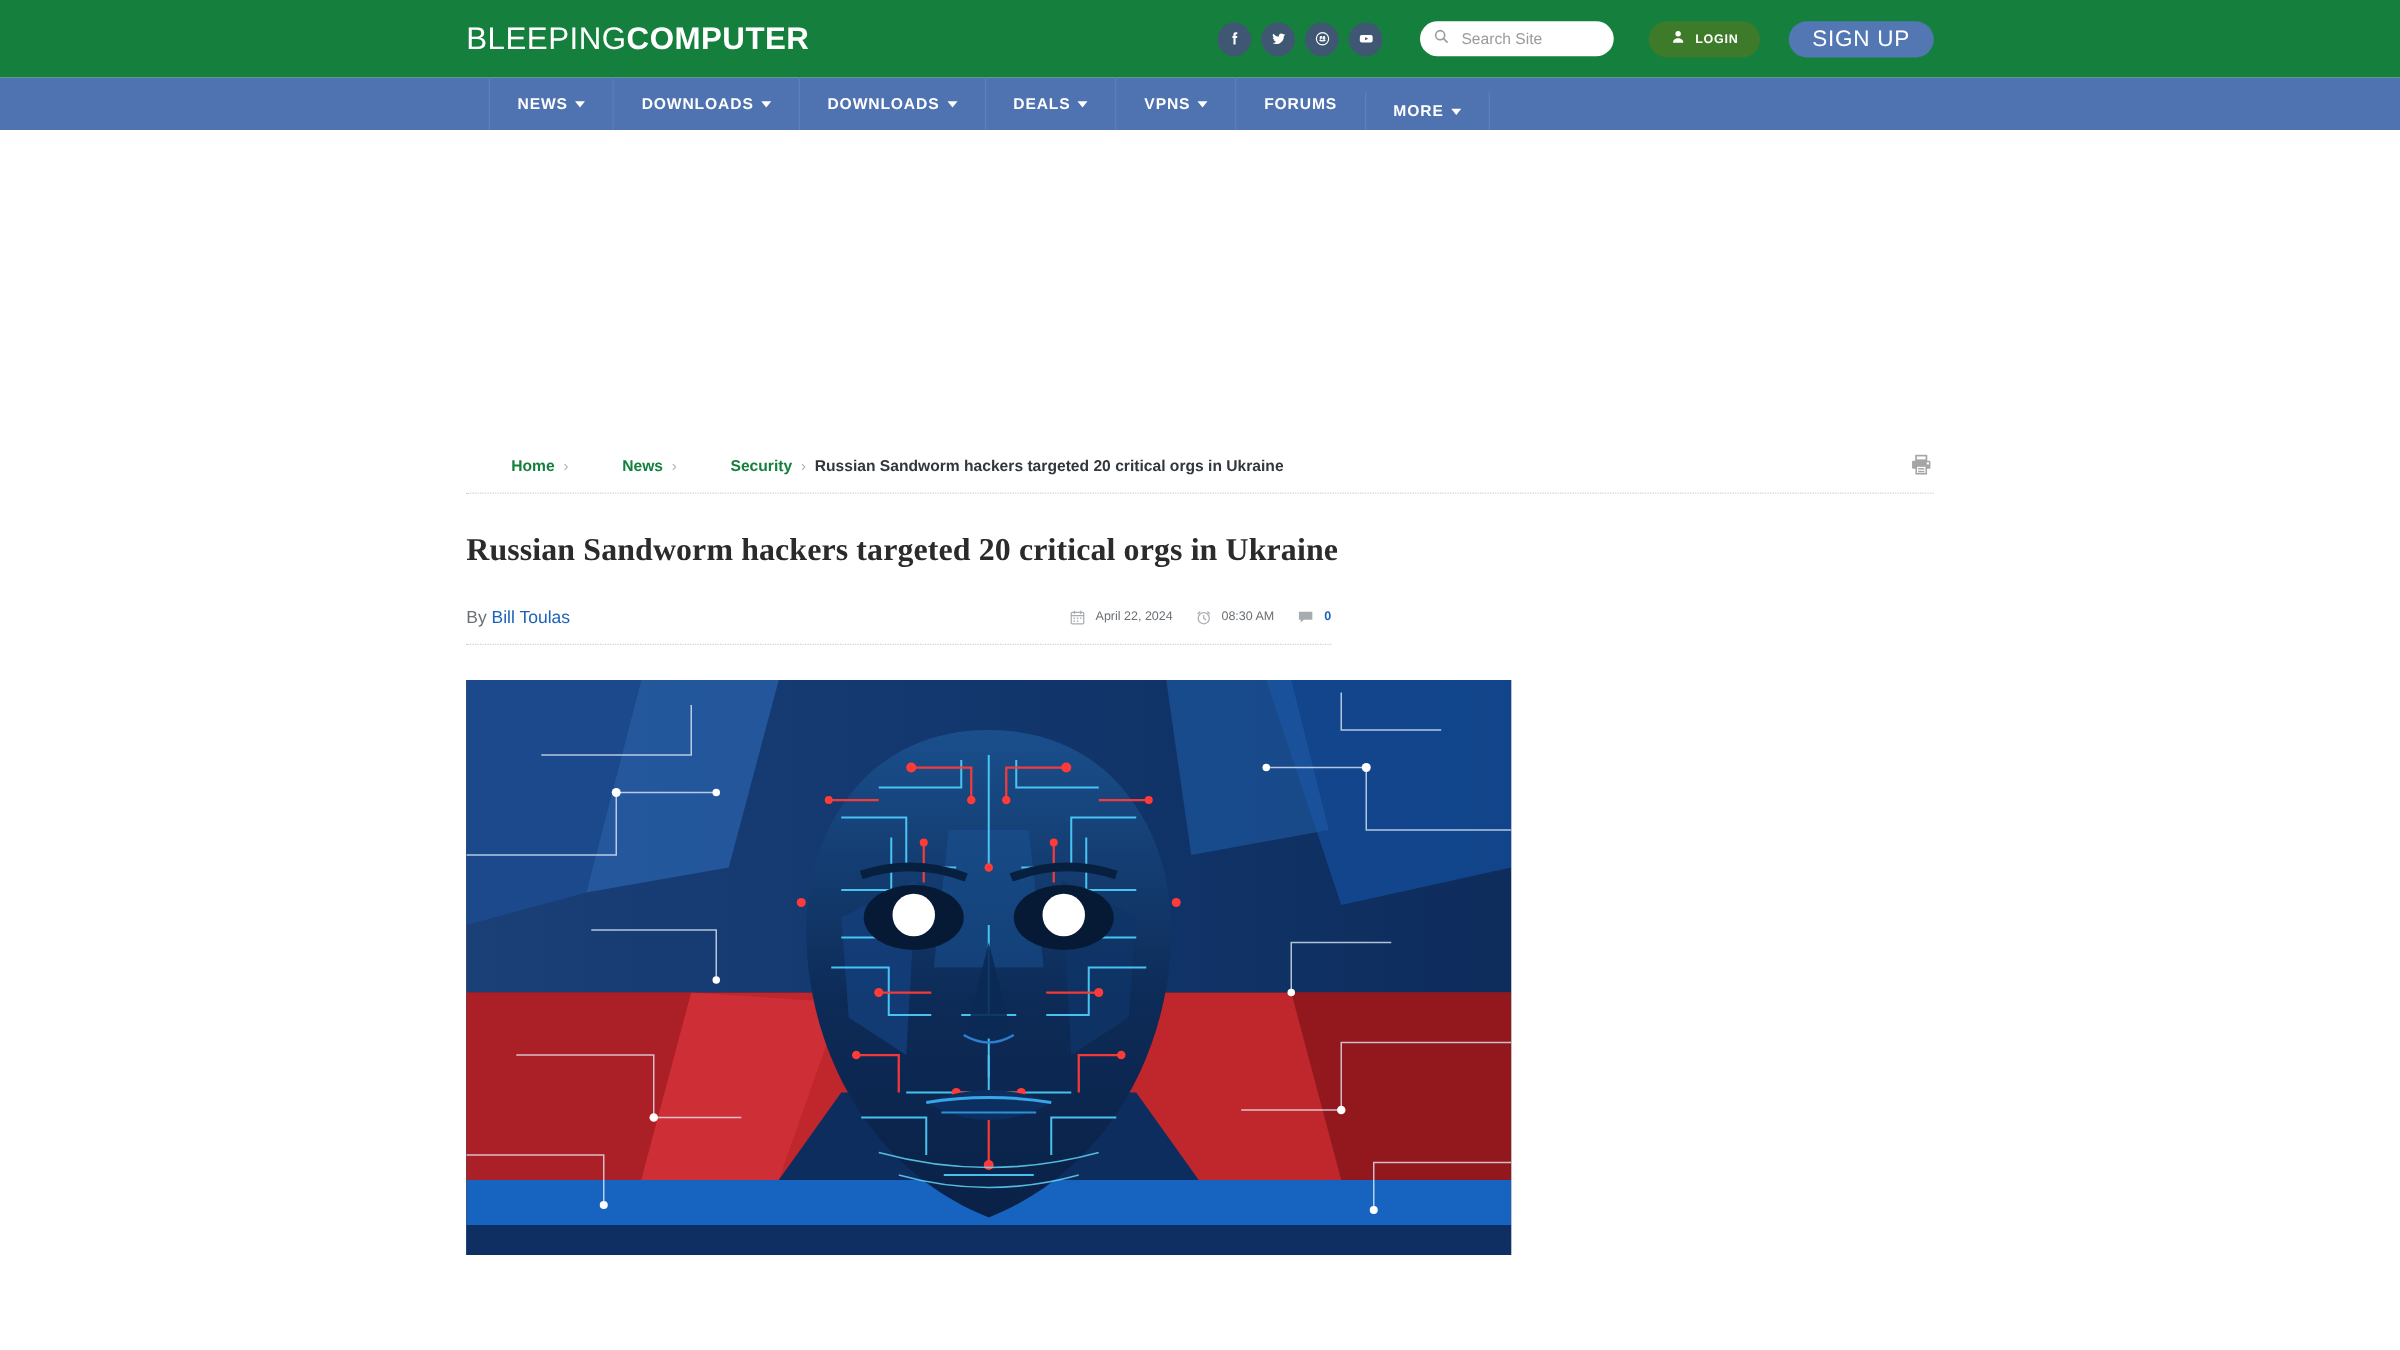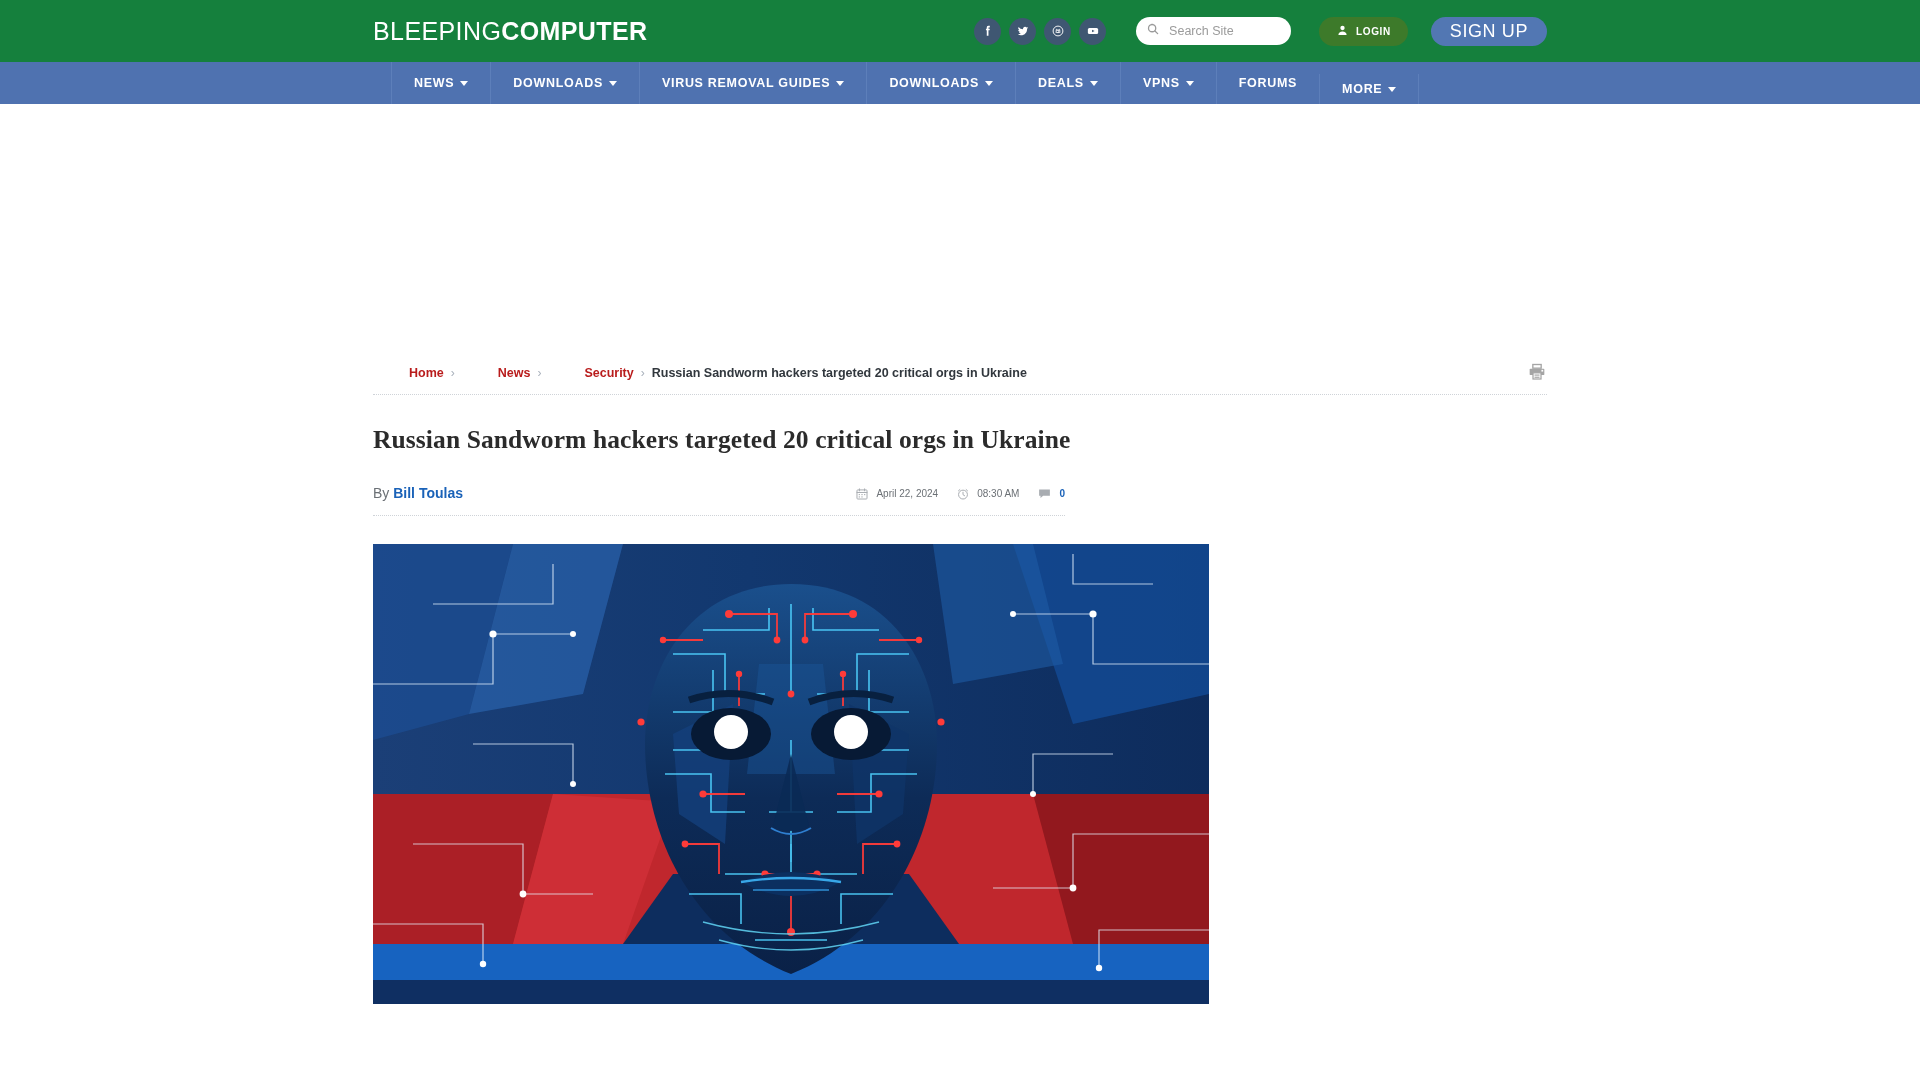--- a/index.html
+++ b/index.html
@@ -168,21 +168,21 @@
     padding-top:12px;
     position:relative;
   }
   .breadcrumb {
     display:flex;
     align-items:center;
     gap:7px;
     font-size:12.5px;
     font-weight:bold;
   }
-  .breadcrumb a { color:#b91c1c; text-decoration:none; cursor:pointer;padding-left:36px; }
+  .breadcrumb a { color:#15803d; text-decoration:none; cursor:pointer;padding-left:36px; }
   .breadcrumb .sep { color:#aab2bd; font-weight:normal; font-size:12px; }
   .breadcrumb .current { color:#31373d; }
 
   .print-icon {
     position:absolute;
     right:0;
     top:8px;
     color:#a5a5a5;
     cursor:pointer;
   }
@@ -213,21 +213,21 @@
     margin-top:30px;
     width:692px;
     position:relative;
   }
   .byline {
     font-size:14px;
     color:#6b7075;
   }
   .byline .author {
     color:#1a62b8;
-    font-weight:bold;
+    font-weight:normal;
     cursor:pointer;
   }
   .meta {
     position:absolute;
     right:0;
     display:flex;
     align-items:flex-end;
     gap:18px;
     font-size:10px;
     color:#6b7075;
@@ -314,24 +314,20 @@
     <div class="nav-spacer-left"></div>
     <div class="nav-item">
       <span>NEWS</span>
       <span class="caret"></span>
     </div>
     <div class="nav-item">
       <span>DOWNLOADS</span>
       <span class="caret"></span>
     </div>
     <div class="nav-item">
-      <span>VIRUS REMOVAL GUIDES</span>
-      <span class="caret"></span>
-    </div>
-    <div class="nav-item">
       <span>DOWNLOADS</span>
       <span class="caret"></span>
     </div>
     <div class="nav-item">
       <span>DEALS</span>
       <span class="caret"></span>
     </div>
     <div class="nav-item">
       <span>VPNS</span>
       <span class="caret"></span>

